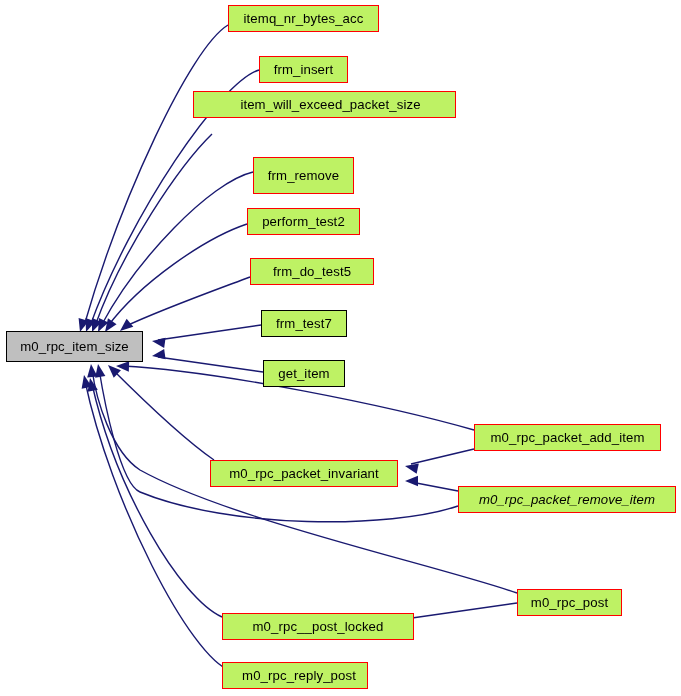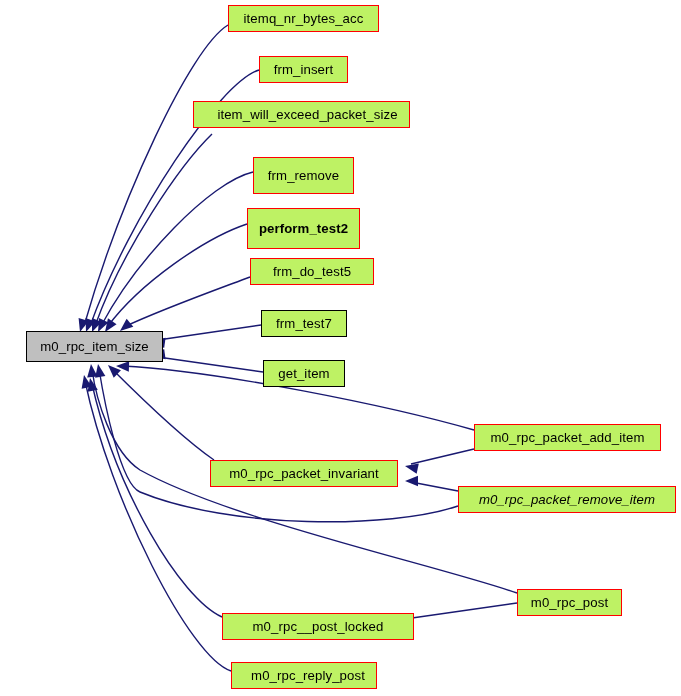--- a/index.html
+++ b/index.html
@@ -38,21 +38,20 @@
     background: #bef264;
     border: 1px solid #ff0000;
     letter-spacing: 0.1px;
   }
   .node.black {
     border: 1px solid #000000;
   }
   .node.current {
     border: 1px solid #000000;
     background: #bfbfbf;
-    margin-left: 20px;
   }
 </style>
 </head>
 <body>
 
 <div id="graph">
 
   <svg id="edge-layer" viewBox="0 0 681 696" width="681" height="696" xmlns="http://www.w3.org/2000/svg">
       <path d="M228,25 C190,48 120,200 84,326" fill="none" stroke="#191970" stroke-width="1.4"></path>
       <polygon points="0,0 -13,-5.2 -13,5.2" fill="#191970" transform="translate(80,332) rotate(106)"></polygon>
@@ -87,27 +86,27 @@
       <path d="M458,491 L411,482" fill="none" stroke="#191970" stroke-width="1.4"></path>
       <polygon points="0,0 -13,-5.2 -13,5.2" fill="#191970" transform="translate(405,481) rotate(180)"></polygon>
       <path d="M517,603 L398,620" fill="none" stroke="#191970" stroke-width="1.4"></path>
       <polygon points="0,0 -13,-5.2 -13,5.2" fill="#191970" transform="translate(392,621) rotate(188)"></polygon>
     </svg>
 
   <div id="node-layer">
       <div class="node current" style="left: 6px; top: 331px; width: 137px; height: 31px;">m0_rpc_item_size</div>
       <div class="node" style="left: 228px; top: 5px; width: 151px; height: 27px;">itemq_nr_bytes_acc</div>
       <div class="node" style="left: 259px; top: 56px; width: 89px; height: 27px;">frm_insert</div>
-      <div class="node" style="left: 193px; top: 101px; width: 217px; height: 27px; padding-left: 12px;">item_will_exceed_packet_size</div>
+      <div class="node" style="left: 193px; top: 91px; width: 263px; height: 27px; padding-left: 12px;">item_will_exceed_packet_size</div>
       <div class="node" style="left: 253px; top: 157px; width: 101px; height: 37px;">frm_remove</div>
-      <div class="node" style="left: 247px; top: 208px; width: 113px; height: 41px; font-weight: bold;">perform_test2</div>
+      <div class="node" style="left: 247px; top: 208px; width: 113px; height: 27px;">perform_test2</div>
       <div class="node" style="left: 250px; top: 258px; width: 124px; height: 27px;">frm_do_test5</div>
       <div class="node black" style="left: 261px; top: 310px; width: 86px; height: 27px;">frm_test7</div>
       <div class="node black" style="left: 263px; top: 360px; width: 82px; height: 27px;">get_item</div>
       <div class="node" style="left: 474px; top: 424px; width: 187px; height: 27px;">m0_rpc_packet_add_item</div>
       <div class="node" style="left: 210px; top: 460px; width: 188px; height: 27px;">m0_rpc_packet_invariant</div>
       <div class="node" style="left: 458px; top: 486px; width: 218px; height: 27px; font-style: italic;">m0_rpc_packet_remove_item</div>
       <div class="node" style="left: 517px; top: 589px; width: 105px; height: 27px;">m0_rpc_post</div>
       <div class="node" style="left: 222px; top: 613px; width: 192px; height: 27px;">m0_rpc__post_locked</div>
-      <div class="node" style="left: 231px; top: 662px; width: 146px; height: 27px; padding-left: 8px;">m0_rpc_reply_post</div>
+      <div class="node" style="left: 222px; top: 662px; width: 146px; height: 27px; padding-left: 8px;">m0_rpc_reply_post</div>
     </div>
 
 </div>
 
 </body></html>

